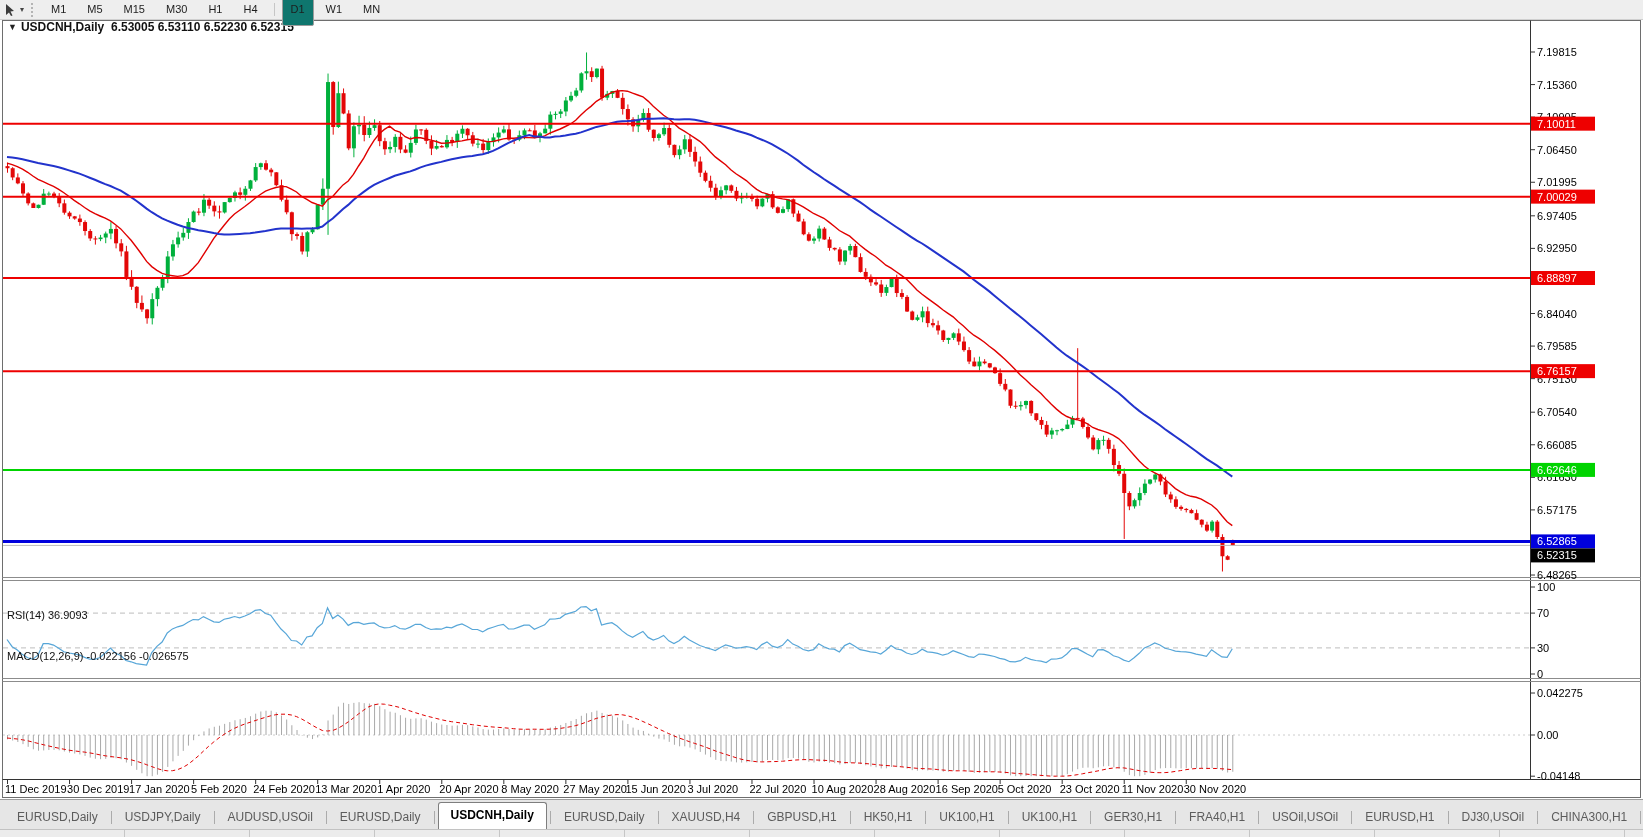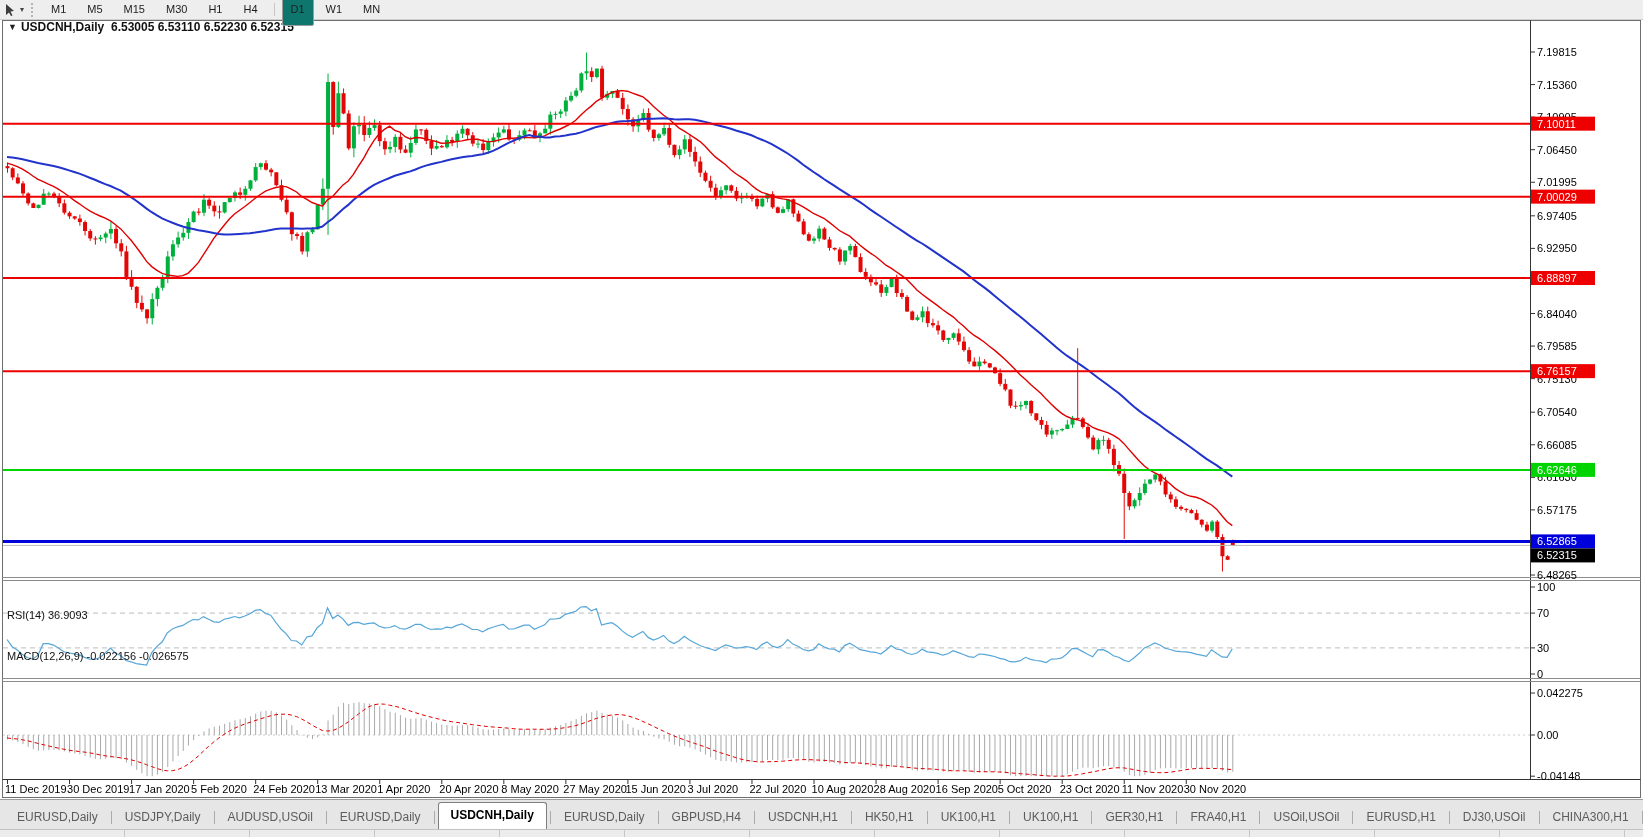--- a/index.html
+++ b/index.html
@@ -930,23 +930,23 @@
         <div class="tab">USDJPY,Daily</div>
         <span class="tab-div"></span>
         <div class="tab">AUDUSD,USOil</div>
         <span class="tab-div"></span>
         <div class="tab">EURUSD,Daily</div>
         <span class="tab-div"></span>
         <div class="tab active">USDCNH,Daily</div>
         <span class="tab-div"></span>
         <div class="tab">EURUSD,Daily</div>
         <span class="tab-div"></span>
-        <div class="tab">GBPUSD,H4</div>
-        <span class="tab-div"></span>
-        <div class="tab">USDCNH,H1</div>
+        <div class="tab">XAUUSD,H4</div>
+        <span class="tab-div"></span>
+        <div class="tab">GBPUSD,H1</div>
         <span class="tab-div"></span>
         <div class="tab">HK50,H1</div>
         <span class="tab-div"></span>
         <div class="tab">UK100,H1</div>
         <span class="tab-div"></span>
         <div class="tab">UK100,H1</div>
         <span class="tab-div"></span>
         <div class="tab">GER30,H1</div>
         <span class="tab-div"></span>
         <div class="tab">FRA40,H1</div>

